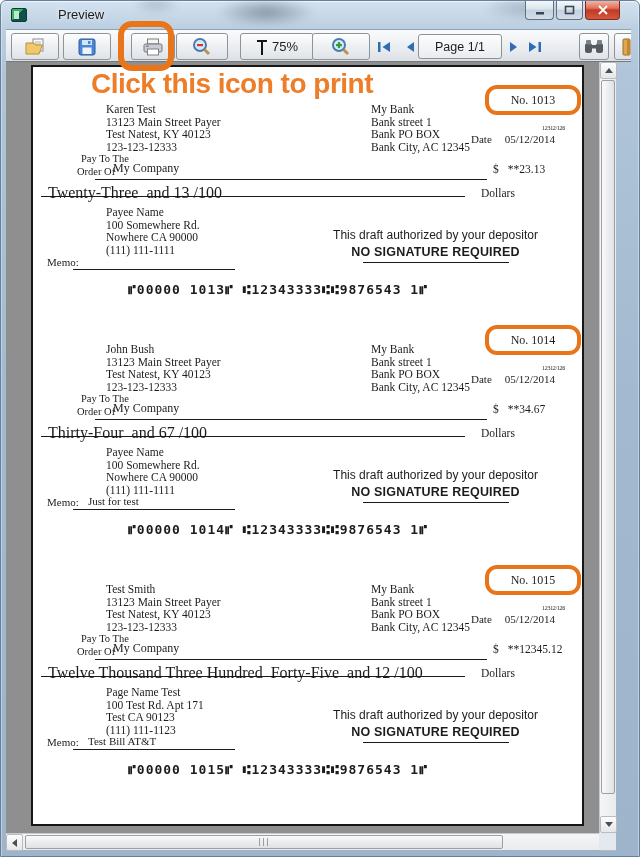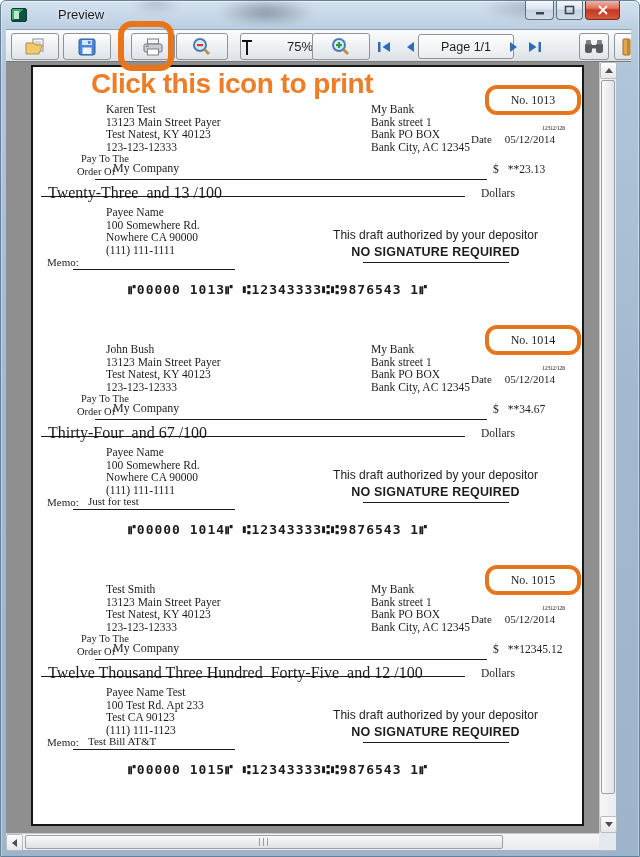--- a/index.html
+++ b/index.html
@@ -150,21 +150,21 @@
         <rect x="4" y="7.5" width="3" height="1.5" fill="#8a8f94"></rect>
       </svg>
     </div>
     <div class="tbtn" style="left:170px;width:52px;">
       <svg width="20" height="19">
         <circle cx="8" cy="8" r="6" fill="#d6e9f8" stroke="#4a7ab0" stroke-width="2"></circle>
         <line x1="12.5" y1="12.5" x2="17" y2="17" stroke="#c09244" stroke-width="3"></line>
         <rect x="5" y="7" width="6" height="2.2" fill="#d03a2a"></rect>
       </svg>
     </div>
-    <div class="tbtn" style="left:234px;width:74px;justify-content:space-between;">
+    <div class="tbtn" style="left:234px;width:74px;">
       <svg width="12" height="18">
         <line x1="6" y1="3" x2="6" y2="17" stroke="#141414" stroke-width="2"></line>
         <line x1="1" y1="3" x2="11" y2="3" stroke="#141414" stroke-width="2"></line>
       </svg>
       <span class="zoom-text">75%</span>
     </div>
     <div class="tbtn" style="left:306px;width:58px;">
       <svg width="20" height="19">
         <circle cx="8" cy="8" r="6" fill="#d6e9f8" stroke="#4a7ab0" stroke-width="2"></circle>
         <line x1="12.5" y1="12.5" x2="17" y2="17" stroke="#c09244" stroke-width="3"></line>
@@ -176,21 +176,21 @@
       <svg width="15" height="12" fill="#2e6db5">
         <rect x="1" y="1" width="2.5" height="10"></rect>
           <path d="M13 1 L5.5 6 L13 11 z"></path>
       </svg>
     </div>
     <div class="nav-btn" style="left:394px;">
       <svg width="12" height="12" fill="#2e6db5">
         <path d="M10 1 L3 6 L10 11 z"></path>
       </svg>
     </div>
-    <div class="page-box" style="left:412px;width:96px;">
+    <div class="page-box" style="left:412px;width:84px;">
       <span>Page 1/1</span>
     </div>
     <div class="nav-btn" style="left:498px;">
       <svg width="12" height="12" fill="#2e6db5">
         <path d="M2 1 L9 6 L2 11 z"></path>
       </svg>
     </div>
     <div class="nav-btn" style="left:518px;">
       <svg width="15" height="12" fill="#2e6db5">
         <rect x="11.5" y="1" width="2.5" height="10"></rect>
@@ -340,22 +340,22 @@
     <div class="payee-name">My Company</div>
     <div class="uline payee-line"></div>
     <div class="dollar">
       <span>$</span>
       <span>**12345.12</span>
     </div>
     <div class="words">Twelve Thousand Three Hundred  Forty-Five  and 12 /100</div>
     <div class="uline words-line"></div>
     <div class="dollars-lbl">Dollars</div>
     <div class="blk payee-addr">
-      <div>Payee Name Test</div>
-      <div>100 Test Rd. Apt 233</div>
+      <div>Page Name Test</div>
+      <div>100 Test Rd. Apt 171</div>
       <div>Test CA 90123</div>
       <div>(111) 111-1123</div>
     </div>
     <div class="auth">
       <div class="auth1">This draft authorized by your depositor</div>
       <div class="auth2">NO SIGNATURE REQUIRED</div>
       <div class="auth-line"></div>
     </div>
     <div class="memo-lbl">Memo:</div>
     <div class="memo-txt">Test Bill AT&amp;T</div>

